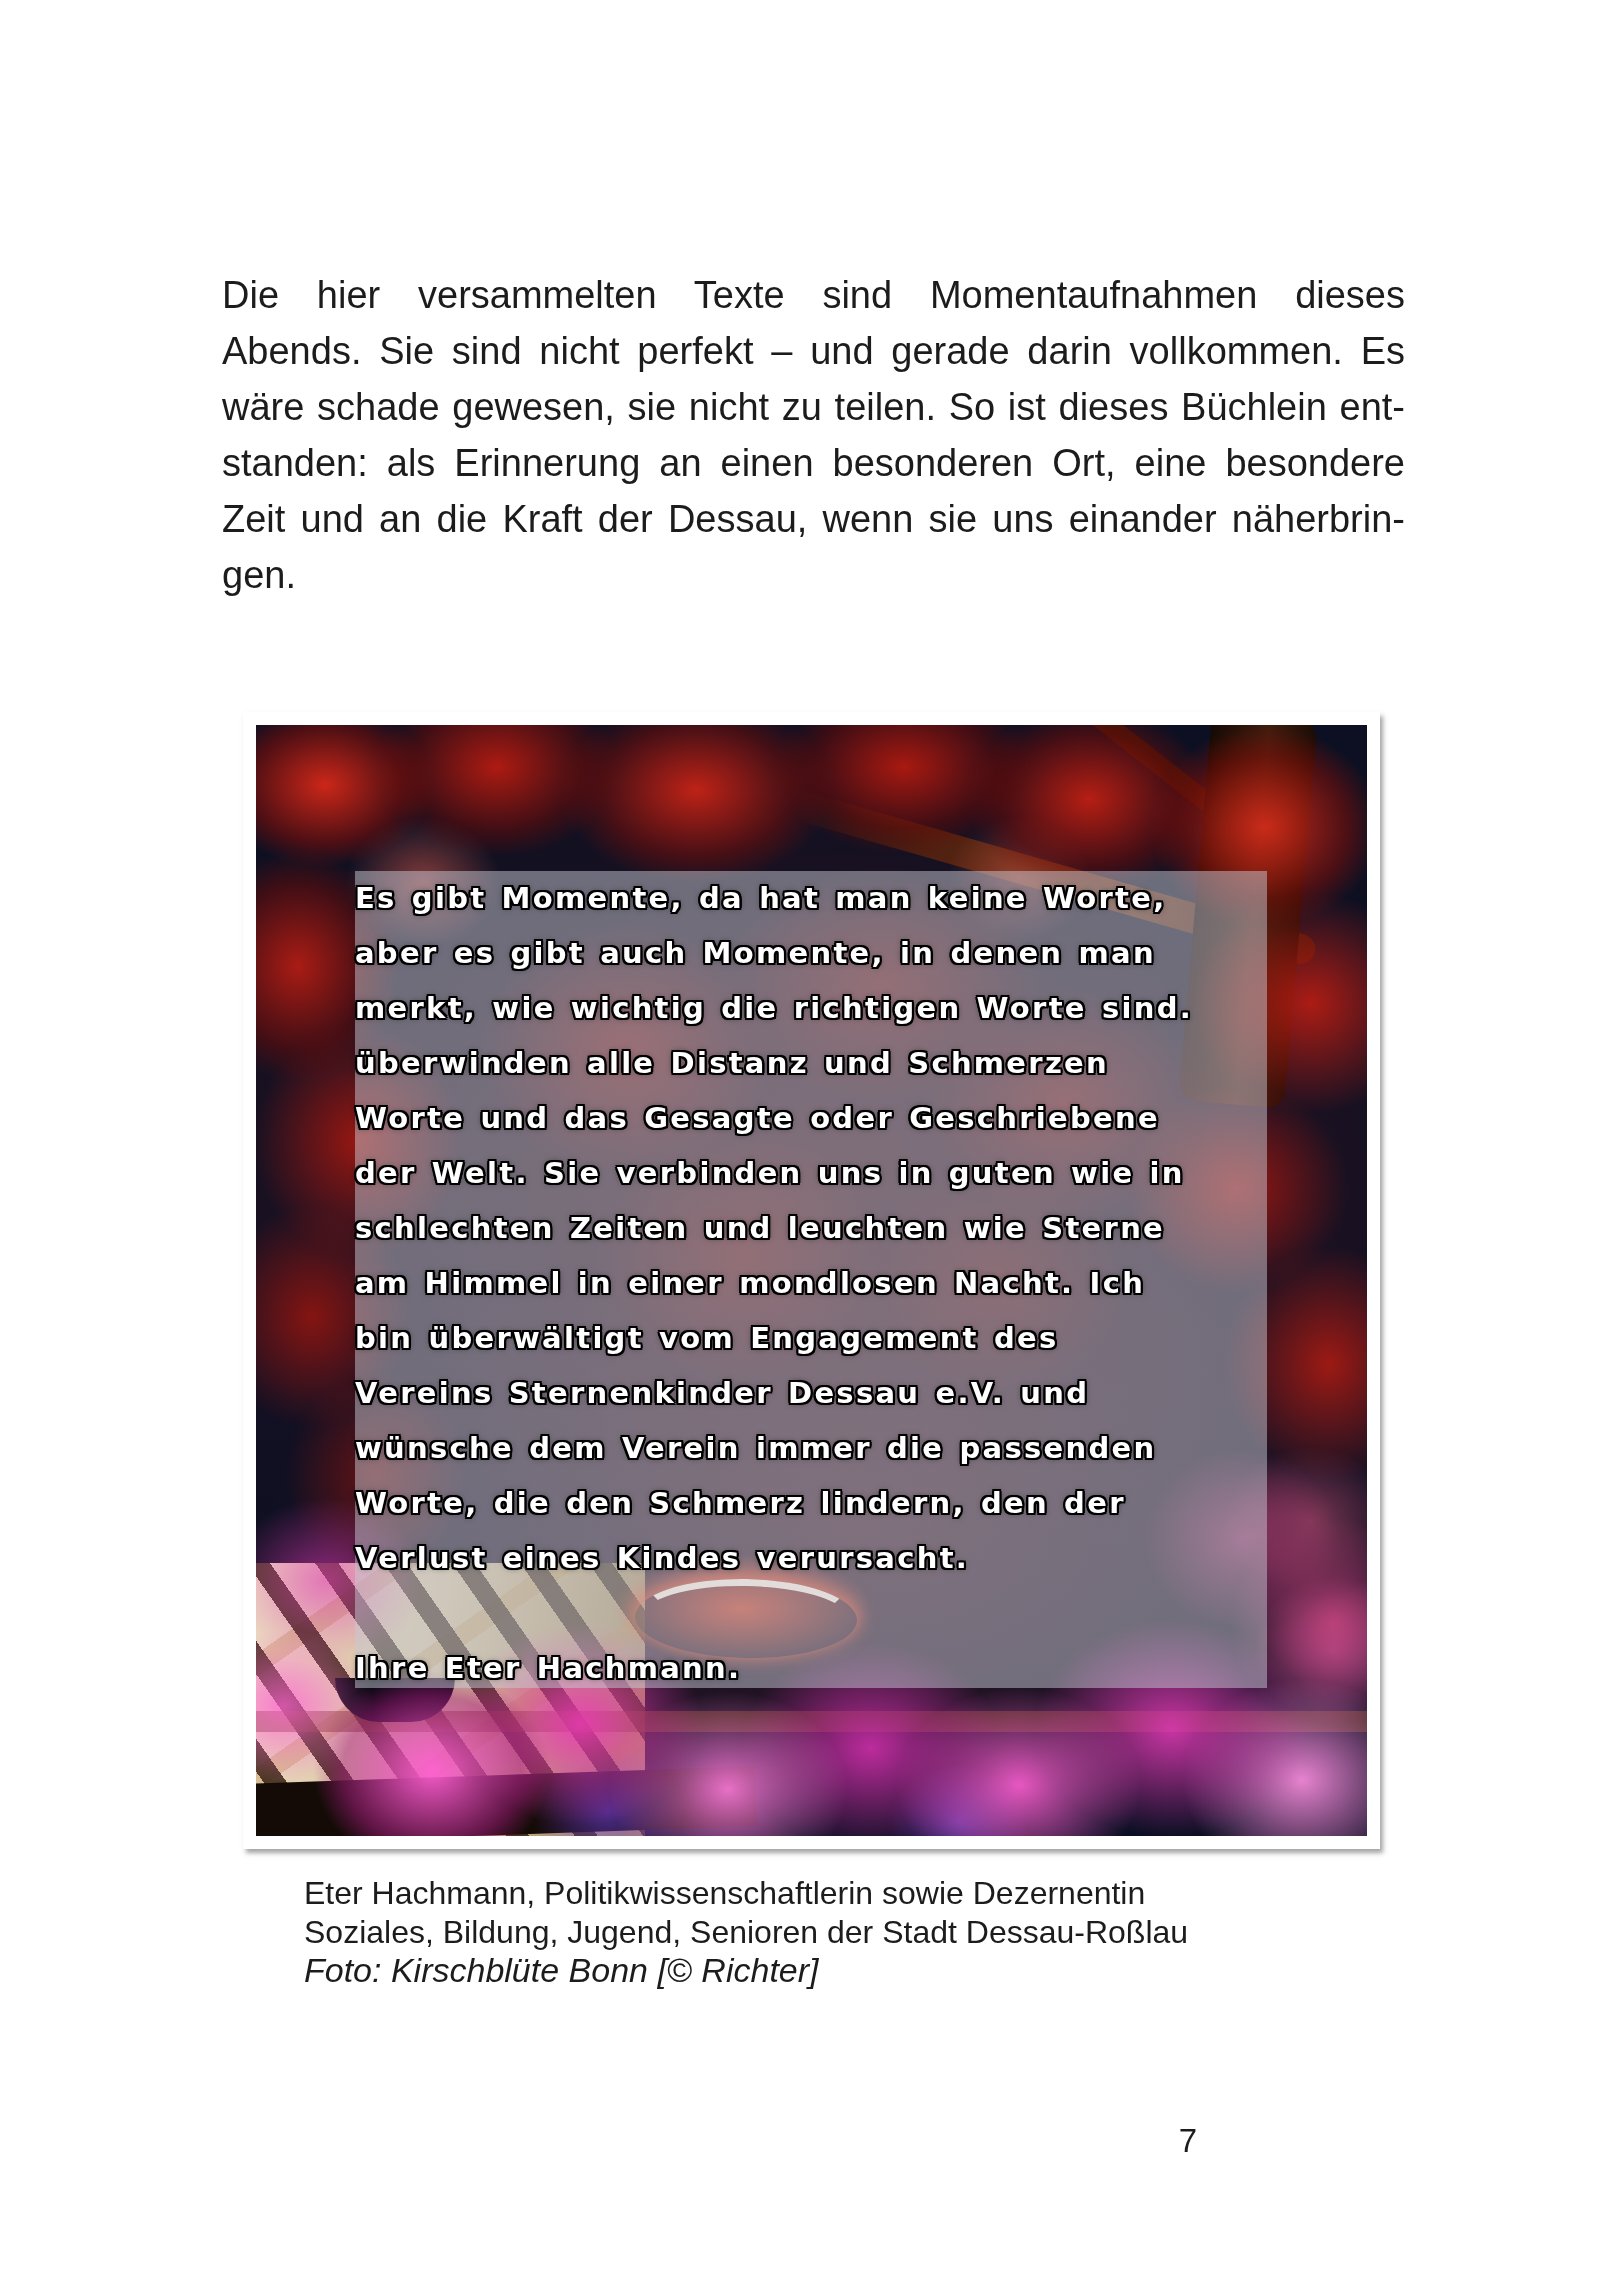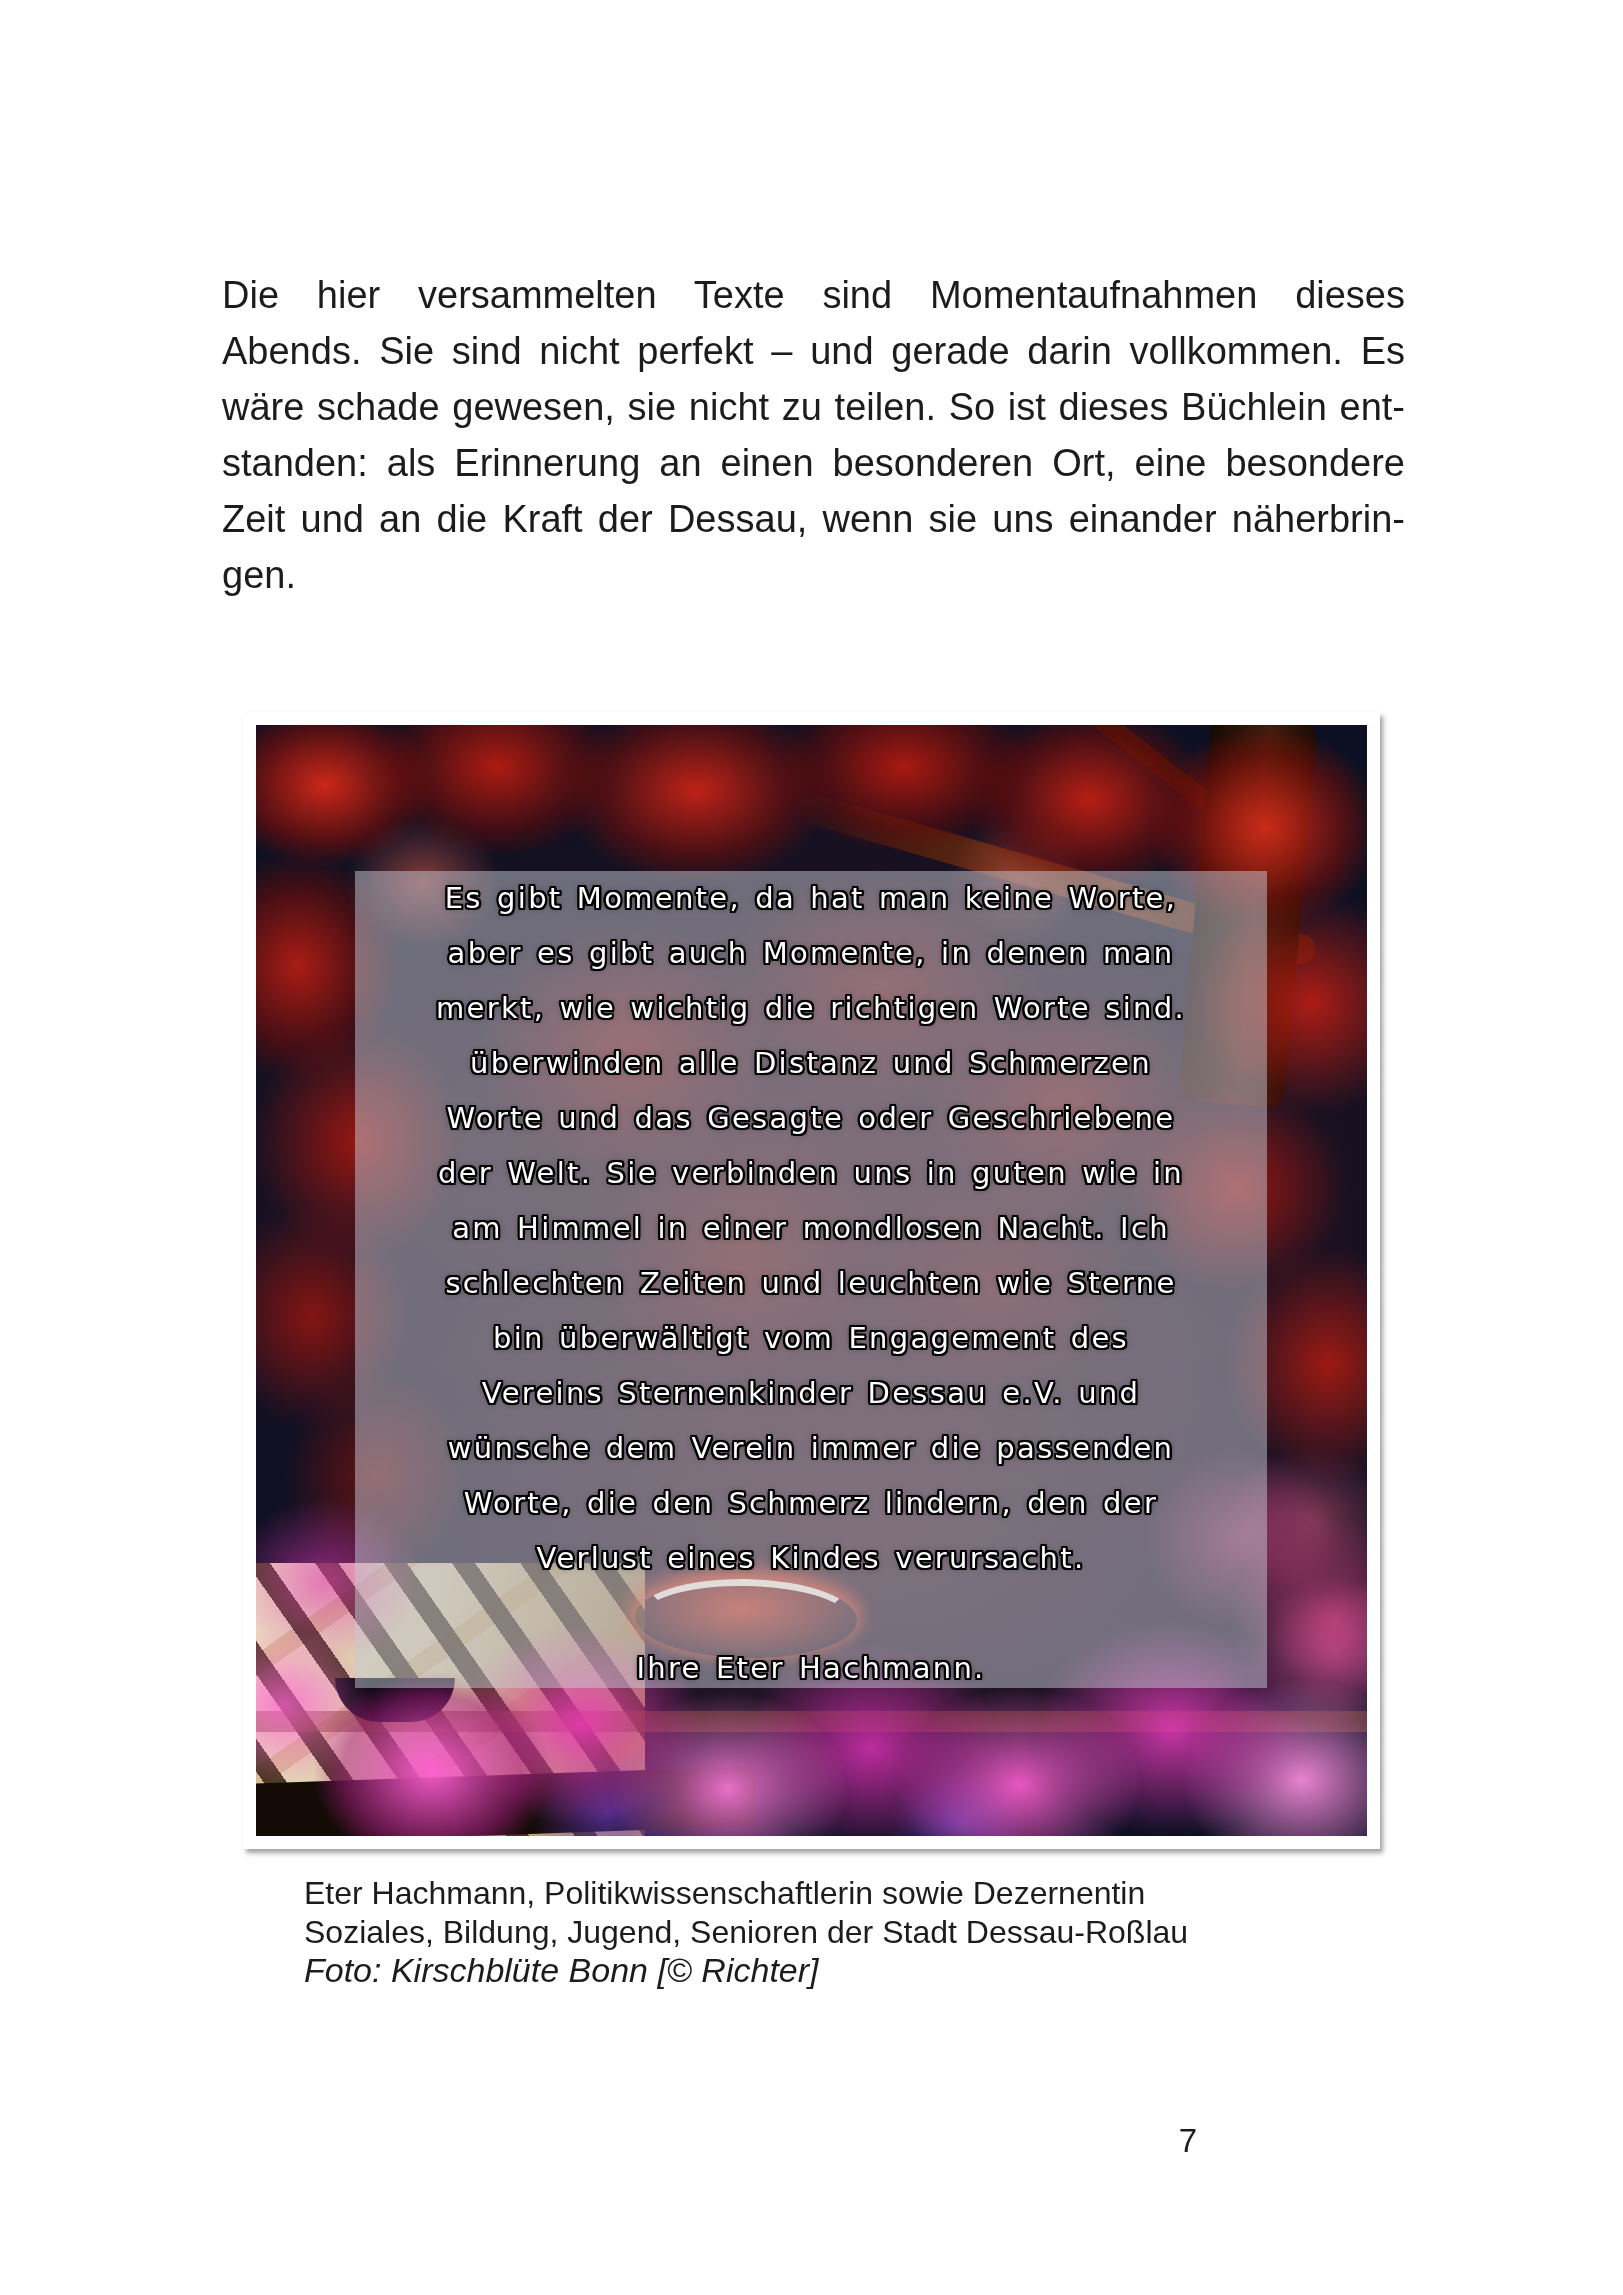--- a/index.html
+++ b/index.html
@@ -146,23 +146,23 @@
 
   
   #quote-overlay {
     position: absolute;
     left: 99px; top: 146px;
     width: 912px; height: 817px;
     background: rgba(198,201,213,0.5);
   }
   .q-line {
     height: 55px; line-height: 55px;
-    text-align: center; white-space: nowrap;
+    text-align: left; white-space: nowrap;
     font-family: "DejaVu Sans", sans-serif;
-    font-weight: 400;
+    font-weight: 700;
     font-size: 29px;
     letter-spacing: 2.3px;
     word-spacing: 2.8px;
     color: #ffffff;
     text-shadow:
       -1.9px -1.9px 0 #000, 1.9px -1.9px 0 #000, -1.9px 1.9px 0 #000, 1.9px 1.9px 0 #000,
       -2.3px 0 0 #000, 2.3px 0 0 #000, 0 -2.3px 0 #000, 0 2.3px 0 #000,
       0 0 6.5px rgba(0,0,0,.65);
   }
 
@@ -212,22 +212,22 @@
       <div class="arc-glow"></div>
       <div class="arc"></div>
 
       <div id="quote-overlay">
         <div class="q-line">Es gibt Momente, da hat man keine Worte,</div>
         <div class="q-line">aber es gibt auch Momente, in denen man</div>
         <div class="q-line">merkt, wie wichtig die richtigen Worte sind.</div>
         <div class="q-line">überwinden alle Distanz und Schmerzen</div>
         <div class="q-line">Worte und das Gesagte oder Geschriebene</div>
         <div class="q-line">der Welt. Sie verbinden uns in guten wie in</div>
+        <div class="q-line">schlechten Zeiten und leuchten wie Sterne</div>
         <div class="q-line">am Himmel in einer mondlosen Nacht. Ich</div>
-        <div class="q-line">schlechten Zeiten und leuchten wie Sterne</div>
         <div class="q-line">bin überwältigt vom Engagement des</div>
         <div class="q-line">Vereins Sternenkinder Dessau e.V. und</div>
         <div class="q-line">wünsche dem Verein immer die passenden</div>
         <div class="q-line">Worte, die den Schmerz lindern, den der</div>
         <div class="q-line">Verlust eines Kindes verursacht.</div>
         <div class="q-line"></div>
         <div class="q-line">Ihre Eter Hachmann.</div>
       </div>
     </div>
   </div>

